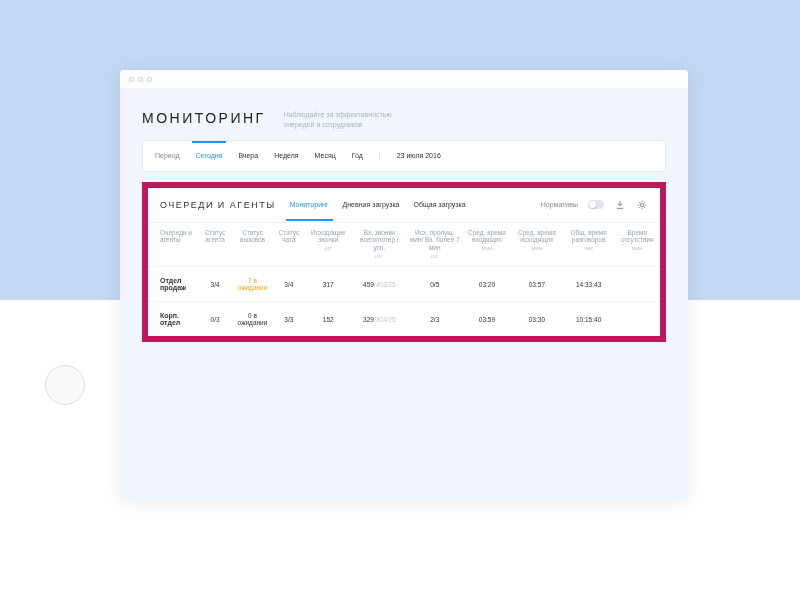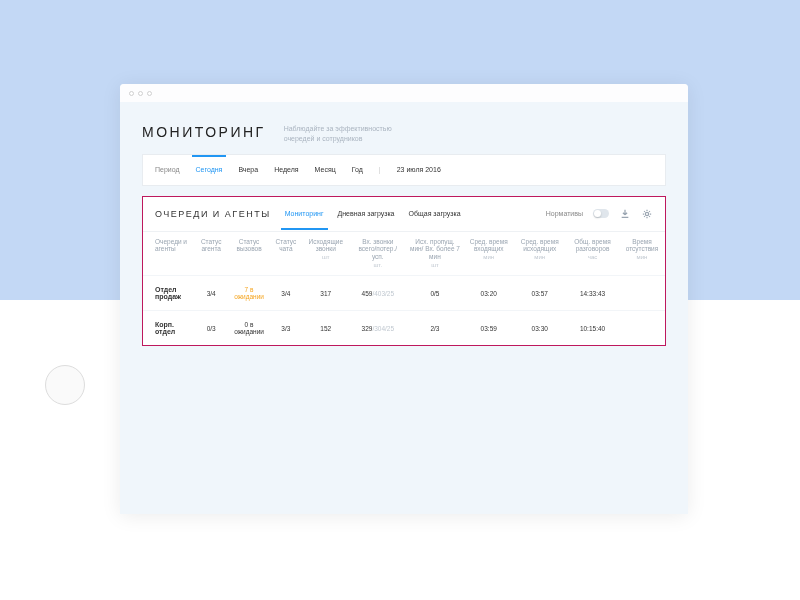--- a/index.html
+++ b/index.html
@@ -1,33 +1,33 @@
 <!DOCTYPE html>
 <html><head>
 <meta charset="utf-8">
 <style>
 *{margin:0;padding:0;box-sizing:border-box}
 body{font-family:-apple-system,BlinkMacSystemFont,"Segoe UI",Arial,sans-serif;background:#fff;width:800px;height:600px;overflow:hidden;position:relative}
 .bg-top{position:absolute;top:0;left:0;right:0;height:300px;background:#c3d8f5}
 .bg-bottom{position:absolute;top:300px;left:0;right:0;bottom:0;background:#fff}
 .decor-circle{position:absolute;left:45px;top:365px;width:40px;height:40px;border-radius:50%;background:#fafafa;border:1px solid #ddd}
-.window{position:absolute;left:120px;top:84px;width:568px;height:430px;background:#f0f6fb;border-radius:4px 4px 0 0;box-shadow:0 2px 20px rgba(0,0,0,0.08);overflow:hidden}
+.window{position:absolute;left:120px;top:70px;width:568px;height:430px;background:#f0f6fb;border-radius:4px 4px 0 0;box-shadow:0 2px 20px rgba(0,0,0,0.08);overflow:hidden}
 .titlebar{height:18px;background:#fdfdfe;display:flex;align-items:center;padding-left:9px;gap:4px}
 .wdot{width:5px;height:5px;border-radius:50%;border:1px solid #d0d0d0;background:#fff}
 .header{padding:22px 22px 10px 22px;display:flex;align-items:flex-start;gap:18px}
 .title{font-size:14px;font-weight:400;letter-spacing:2.5px;color:#222}
 .subtitle{font-size:7px;color:#aab4c0;line-height:1.4;max-width:130px}
 .panel{margin:0 22px 10px 22px;background:#fff;border:1px solid #e8ecf0}
 .period-row{display:flex;align-items:center;height:30px;padding:0 12px;gap:16px;font-size:7px;color:#333}
 .period-label{color:#888}
 .period-item{cursor:pointer;position:relative;padding:10px 0}
 .period-item.active{color:#2196f3}
 .period-item.active::before{content:"";position:absolute;top:-1px;left:-4px;right:-4px;height:2px;background:#2196f3}
 .date-sep{color:#ccc}
-.section{margin:0 22px;background:#fff;border:1px solid #be185d}
+.section{margin:0 22px;background:#fff;border:6px solid #be185d}
 .section-head{display:flex;align-items:center;height:34px;padding:0 12px;gap:14px}
 .section-title{font-size:9px;letter-spacing:1.5px;color:#333;font-weight:400}
 .sub-tab{font-size:7px;color:#333;cursor:pointer;position:relative;padding:12px 0}
 .sub-tab.active{color:#2196f3}
 .sub-tab.active::after{content:"";position:absolute;bottom:-1px;left:-4px;right:-4px;height:2px;background:#2196f3}
 .section-tools{margin-left:auto;display:flex;align-items:center;gap:10px}
 .norm-label{font-size:7px;color:#888}
 .toggle{width:16px;height:9px;border-radius:5px;background:#e0e6ec;position:relative}
 .toggle::after{content:"";position:absolute;width:7px;height:7px;border-radius:50%;background:#fff;top:1px;left:1px;box-shadow:0 1px 2px rgba(0,0,0,0.2)}
 .icon-btn{width:12px;height:12px;display:flex;align-items:center;justify-content:center;cursor:pointer}

